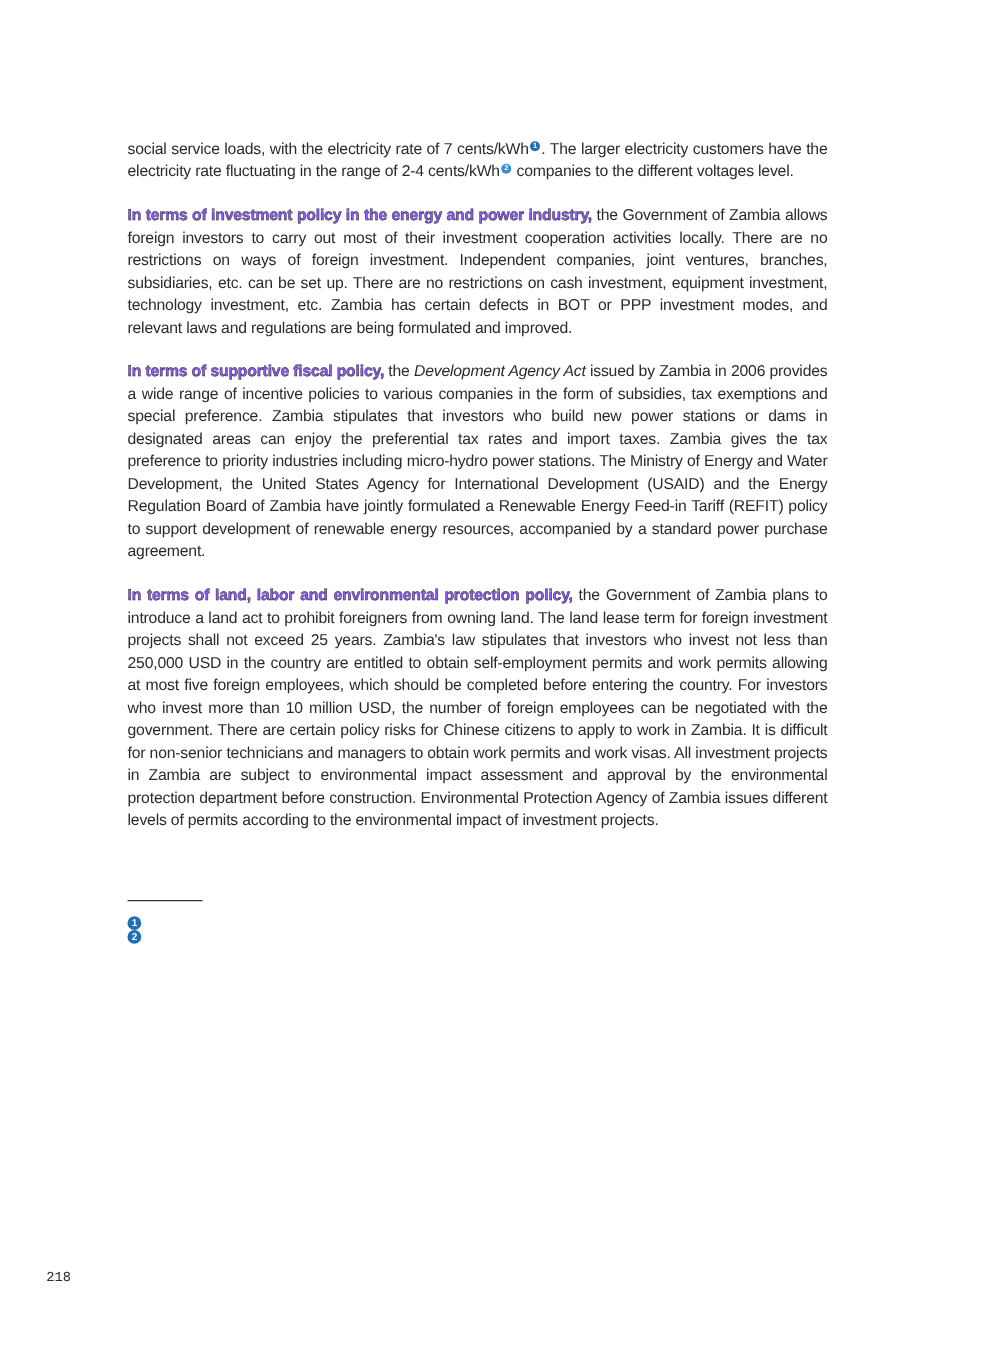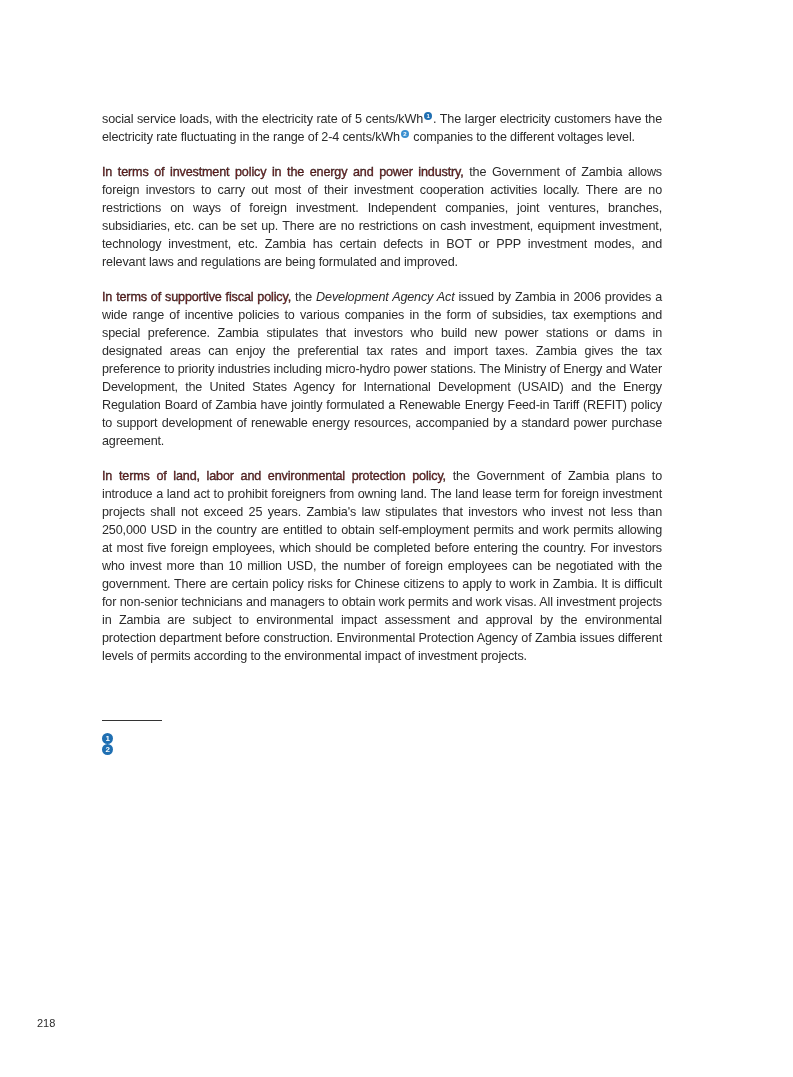--- a/index.html
+++ b/index.html
@@ -23,22 +23,22 @@
     }
     p.para {
       margin: 0 0 17px 0;
       font-size: 12.6px;
       line-height: 18px;
       text-align: justify;
       letter-spacing: -0.15px;
       word-spacing: 0px;
     }
     p.para .lead {
-      color: #7f1d1d;
-      font-weight: normal;
+      color: #8b5cf6;
+      font-weight: bold;
       -webkit-text-stroke: 0.35px #1a1a1a;
     }
     p.para em {
     }
     sup.fn {
       display: inline-block;
       width: 8px;
       height: 8px;
       border-radius: 50%;
       background: #1f6fb2;
@@ -89,27 +89,28 @@
       font-weight: bold;
       margin-right: 6px;
       flex: 0 0 auto;
     }
     .page-number {
       position: absolute;
       left: 37px;
       top: 1017px;
       font-size: 11px;
       color: #2b2b2b;
+      font-family: Liberation Mono, monospace;
     }
   </style>
 </head>
 <body>
 
 <div class="content">
-  <p class="para"><span>social service loads, with the electricity rate of 5 cents/kWh</span><sup class="fn">1</sup><span>. The larger electricity customers have the electricity rate fluctuating in the range of 2-4 cents/kWh</span><sup class="fn light">2</sup><span> companies to the different voltages level.</span></p>
+  <p class="para"><span>social service loads, with the electricity rate of 7 cents/kWh</span><sup class="fn">1</sup><span>. The larger electricity customers have the electricity rate fluctuating in the range of 2-4 cents/kWh</span><sup class="fn light">2</sup><span> companies to the different voltages level.</span></p>
 
   <p class="para"><span class="lead">In terms of investment policy in the energy and power industry,</span><span> the Government of Zambia allows foreign investors to carry out most of their investment cooperation activities locally. There are no restrictions on ways of foreign investment. Independent companies, joint ventures, branches, subsidiaries, etc. can be set up. There are no restrictions on cash investment, equipment investment, technology investment, etc. Zambia has certain defects in BOT or PPP investment modes, and relevant laws and regulations are being formulated and improved.</span></p>
 
   <p class="para"><span class="lead">In terms of supportive fiscal policy,</span><span> the </span><em>Development Agency Act</em><span> issued by Zambia in 2006 provides a wide range of incentive policies to various companies in the form of subsidies, tax exemptions and special preference. Zambia stipulates that investors who build new power stations or dams in designated areas can enjoy the preferential tax rates and import taxes. Zambia gives the tax preference to priority industries including micro-hydro power stations. The Ministry of Energy and Water Development, the United States Agency for International Development (USAID) and the Energy Regulation Board of Zambia have jointly formulated a Renewable Energy Feed-in Tariff (REFIT) policy to support development of renewable energy resources, accompanied by a standard power purchase agreement.</span></p>
 
   <p class="para"><span class="lead">In terms of land, labor and environmental protection policy,</span><span> the Government of Zambia plans to introduce a land act to prohibit foreigners from owning land. The land lease term for foreign investment projects shall not exceed 25 years. Zambia's law stipulates that investors who invest not less than 250,000 USD in the country are entitled to obtain self-employment permits and work permits allowing at most five foreign employees, which should be completed before entering the country. For investors who invest more than 10 million USD, the number of foreign employees can be negotiated with the government. There are certain policy risks for Chinese citizens to apply to work in Zambia. It is difficult for non-senior technicians and managers to obtain work permits and work visas. All investment projects in Zambia are subject to environmental impact assessment and approval by the environmental protection department before construction. Environmental Protection Agency of Zambia issues different levels of permits according to the environmental impact of investment projects.</span></p>
 </div>
 
 <div class="rule"></div>
 

